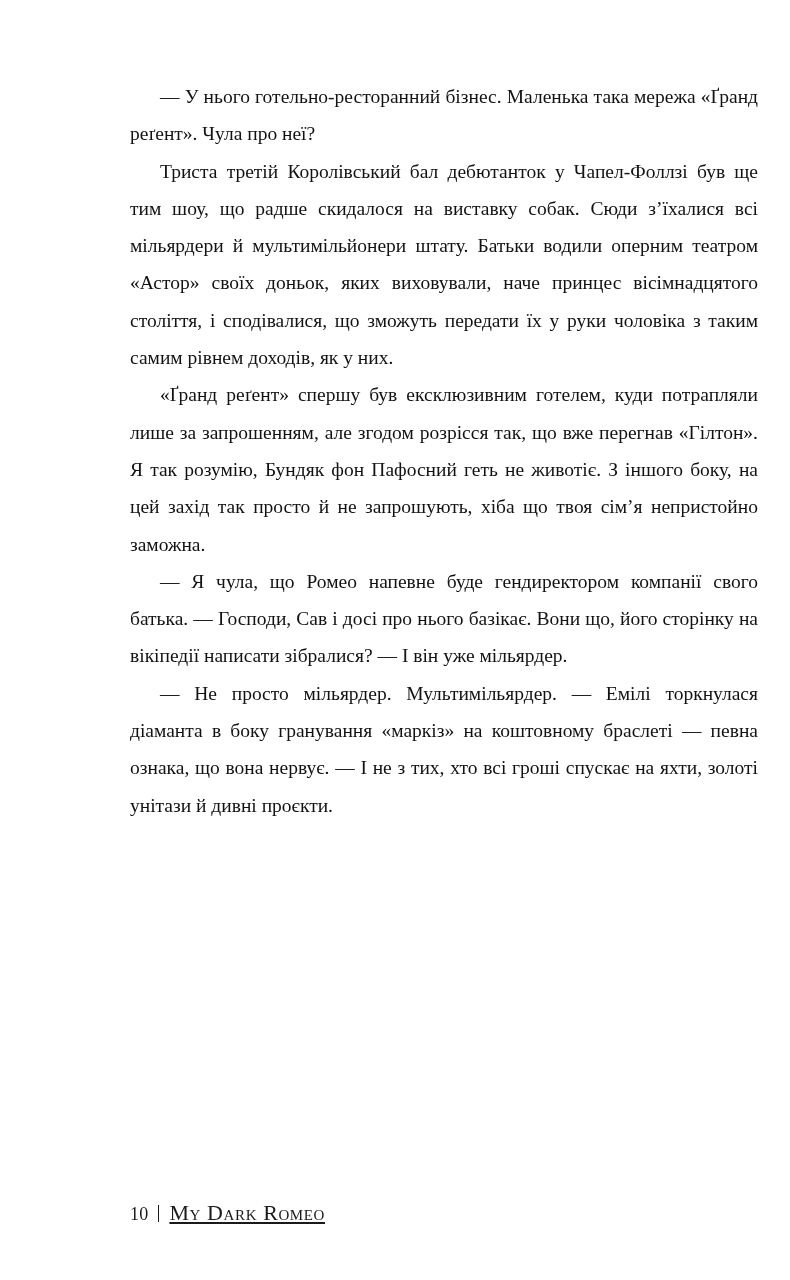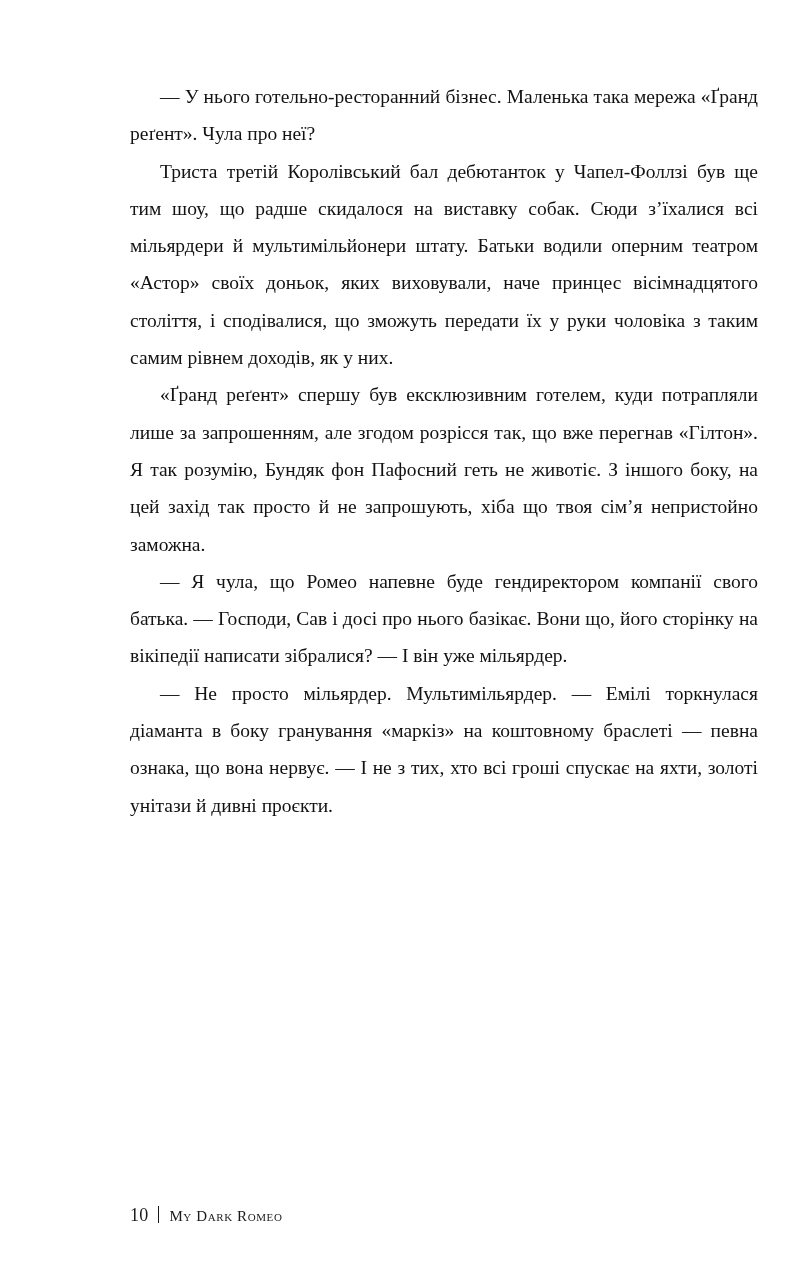--- a/index.html
+++ b/index.html
@@ -56,22 +56,23 @@
   .footer .rule {
     display: inline-block;
     width: 1px;
     height: 17px;
     background: #1a1a1a;
     position: relative;
     top: 2px;
   }
   .footer .book-title {
     font-variant: small-caps;
-    font-size: 15px;
+    font-size: 22px;
     letter-spacing: 0.6px;
+    text-decoration: underline;
   }
   .footer .authors {
     font-style: italic;
     font-size: 18.5px;
     letter-spacing: 0.2px;
   }
 </style>
 </head>
 <body>
 

